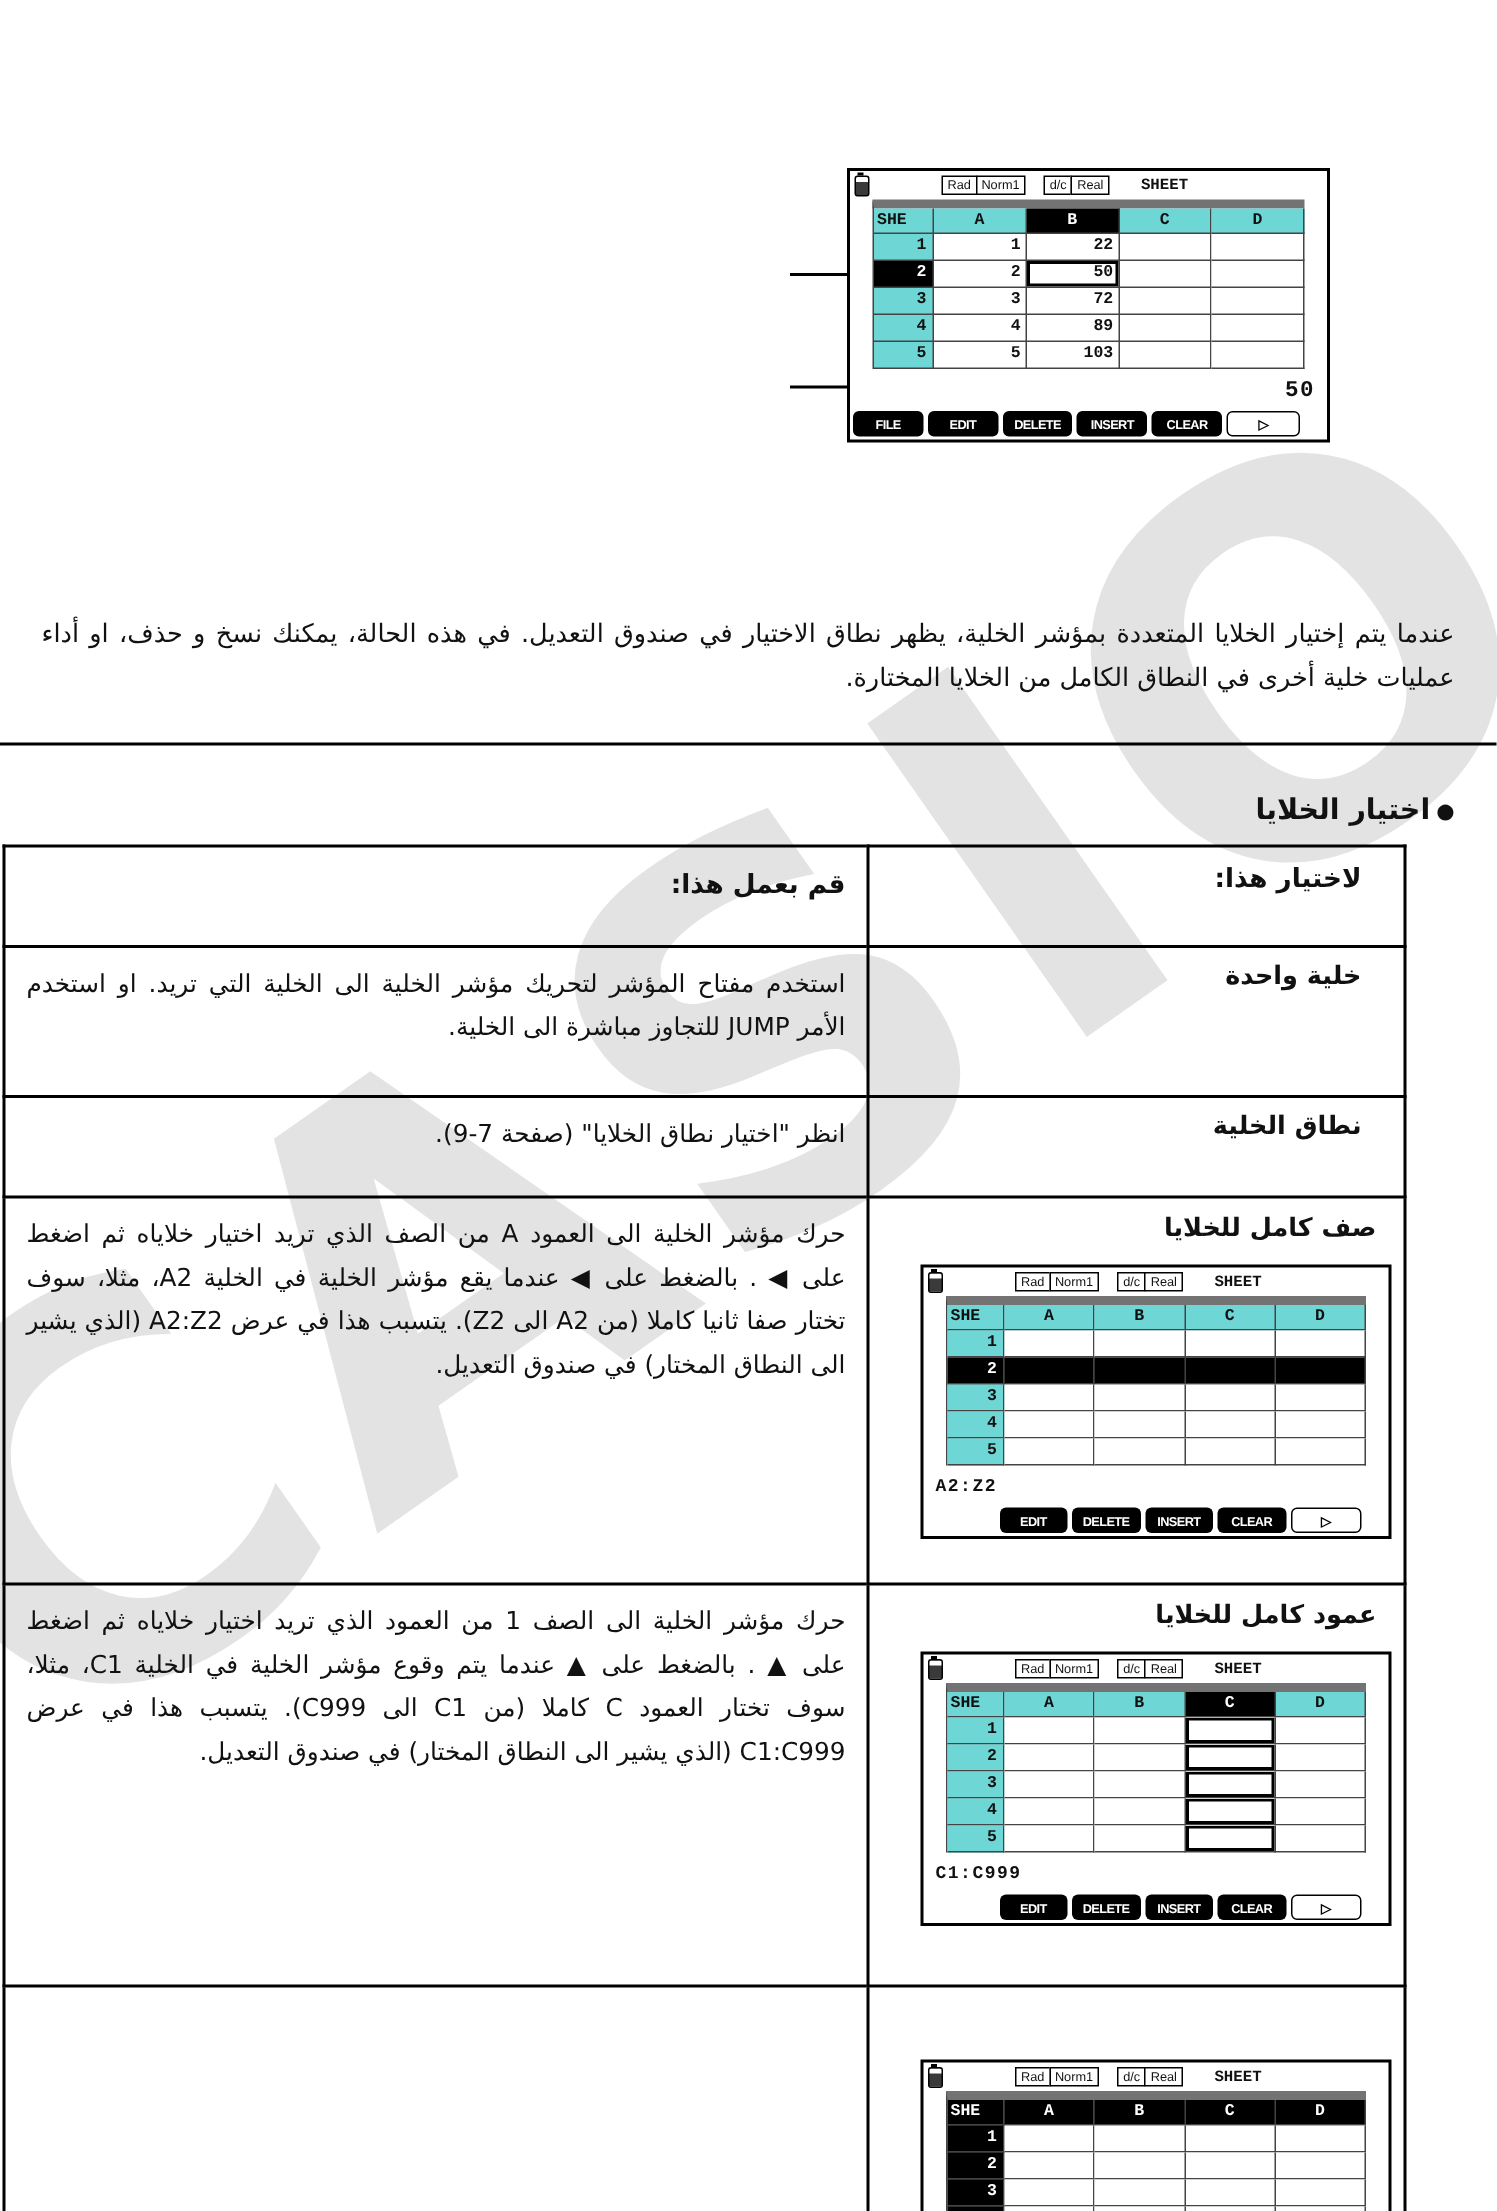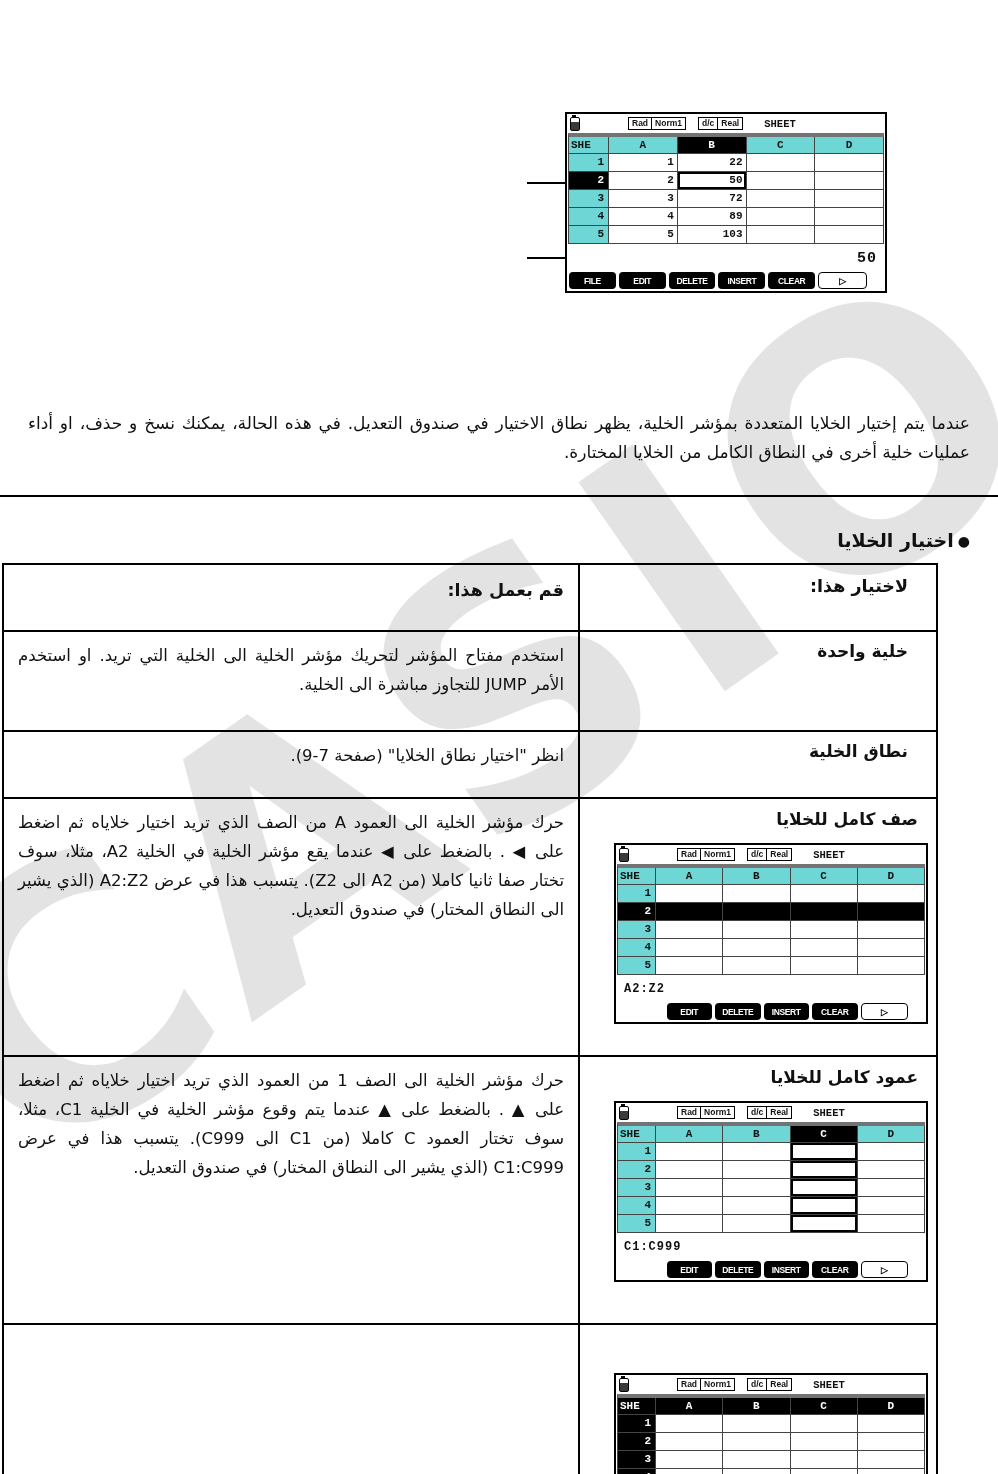--- a/index.html
+++ b/index.html
@@ -27,25 +27,25 @@
   .do-cell.head,.sel-cell.head{font-size:17.5px;font-weight:bold;text-align:right;padding-top:11px;border-radius:32px;}
   
   .calc{background:#fff;border:2px solid #000;font-family:"Liberation Mono",monospace;direction:ltr;}
   .calc.abs{position:absolute;}
   .calc.intable{width:310px;margin-top:14px;}
   .cs-status{display:flex;align-items:center;height:17px;padding:1px 3px;}
   .battery{width:8px;height:12px;border:1px solid #000;border-radius:2px;position:relative;
            background:linear-gradient(to bottom,#fff 0 30%,#3a3a3a 30%);}
   .battery:after{content:"";position:absolute;top:-3px;left:1px;width:4px;height:2px;background:#000;}
   .sp1{width:48px;} .sp2{width:12px;}
-  .sbbox{border:1px solid #000;font-family:"Liberation Sans",sans-serif;font-size:8.5px;font-weight:bold;
+  .sbbox{border:1px solid #000;font-family:"Liberation Sans",sans-serif;font-size:8.5px;font-weight:normal;
          height:11px;line-height:11px;padding:0 3px;background:#fff;}
   .sbbox + .sbbox{margin-left:-1px;}
   .sbapp{font-family:"Liberation Mono",monospace;font-size:10.5px;font-weight:bold;margin-left:21px;}
-  .cs-grid{display:grid;border-top:4px solid #737373;border-left:1px solid #444;margin:0 1px;}
+  .cs-grid{display:grid;border-top:6px solid #737373;border-left:1px solid #444;margin:0 15px;}
   .g5{grid-template-columns:40px repeat(4,1fr);} .g5s{grid-template-columns:38px repeat(4,1fr);}
   .hc,.rn,.cl{border-right:1px solid #444;border-bottom:1px solid #444;
       font-family:"Liberation Mono",monospace;font-weight:bold;font-size:11px;box-sizing:border-box;}
   .hc{height:17px;line-height:16px;text-align:center;background:#6fd6d6;}
   .hc.corner{text-align:left;padding-left:2px;}
   .rn{height:18px;line-height:17px;text-align:right;padding-right:4px;background:#6fd6d6;}
   .cl{height:18px;line-height:17px;text-align:right;padding-right:3px;background:#fff;}
   .sel{background:#000 !important;color:#fff;}
   .cursor{box-shadow:inset 0 0 0 2px #000;}
   .csel{box-shadow:inset 0 0 0 2px #000;}

